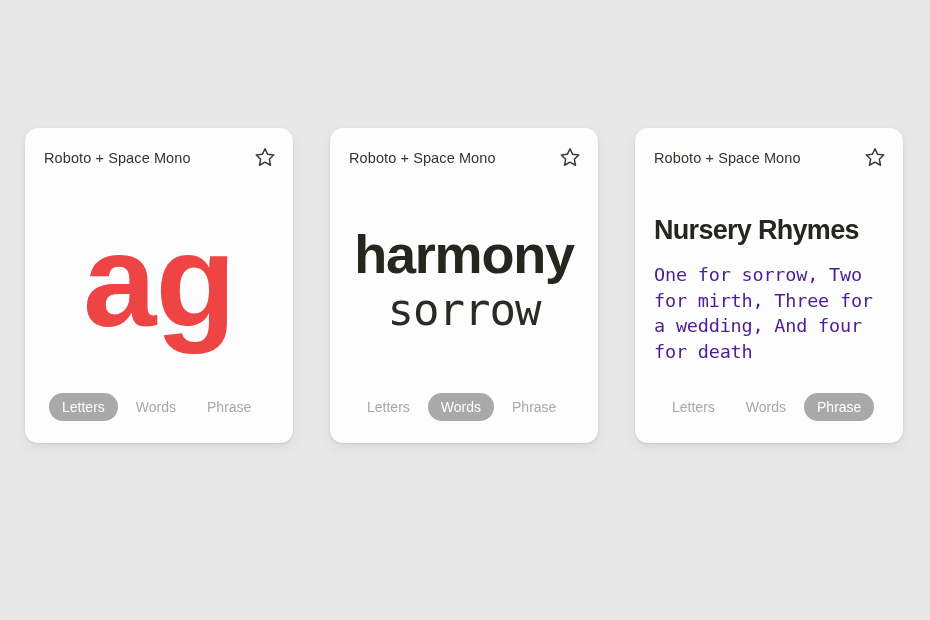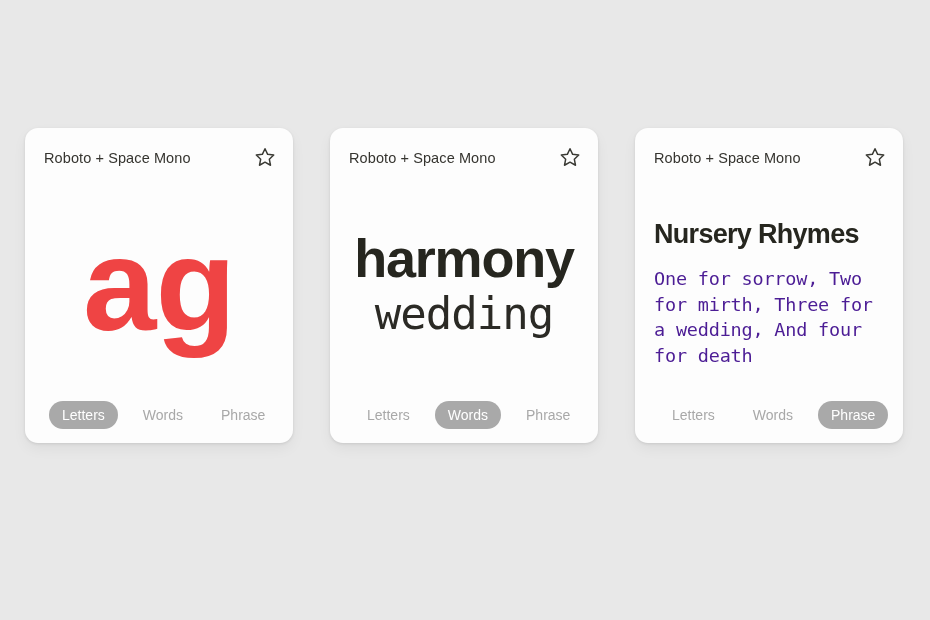--- a/index.html
+++ b/index.html
@@ -132,23 +132,23 @@
     font-size: 18.5px;
     line-height: 25.5px;
     color: #4c1d95;
     letter-spacing: -0.2px;
   }
 
   
   .tabs {
     display: flex;
     align-items: center;
-    gap: 12px;
+    gap: 5px;
     padding: 0 0 0 0;
-    margin: 0 0 14px 5px;
+    margin: 0 0 22px 5px;
     text-align: center;
   }
   .tab {
     font-family: "Liberation Sans", sans-serif;
     font-size: 14px;
     color: #a8a8a8;
     padding: 6px 13px;
     border-radius: 999px;
     cursor: pointer;
     white-space: nowrap;
@@ -202,21 +202,21 @@
         <span class="star-btn">
           <svg width="22" height="22" viewBox="0 0 24 24" fill="none" stroke="#3a3a34" stroke-width="1.6" stroke-linejoin="round" stroke-linecap="round">
             <polygon points="12,3 14.9,9.1 21.5,9.9 16.7,14.4 18,21 12,17.7 6,21 7.3,14.4 2.5,9.9 9.1,9.1"></polygon>
           </svg>
         </span>
       </div>
 
       <div class="specimen">
         <div class="spec-words">
           <div class="spec-word-primary">harmony</div>
-          <div class="spec-word-secondary">wedding</div>
+          <div class="spec-word-secondary">sorrow</div>
         </div>
       </div>
 
       <div class="tabs">
         <div class="tab">Letters</div>
         <div class="tab active">Words</div>
         <div class="tab">Phrase</div>
       </div>
     </div>
 

